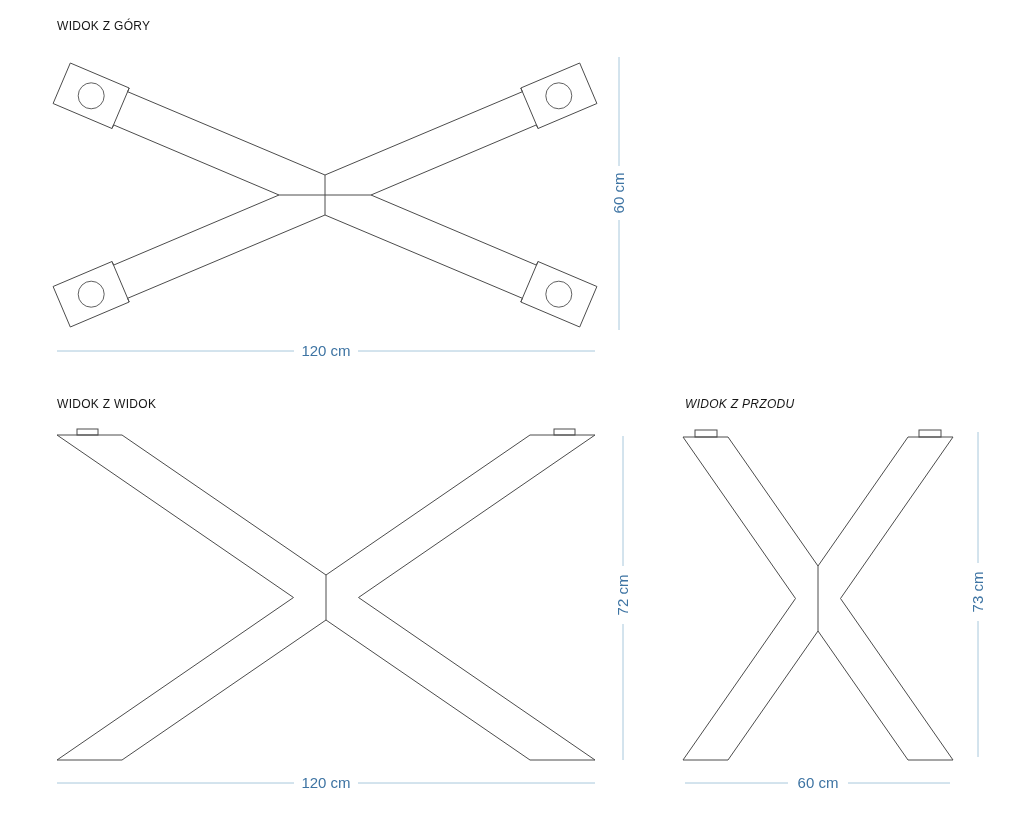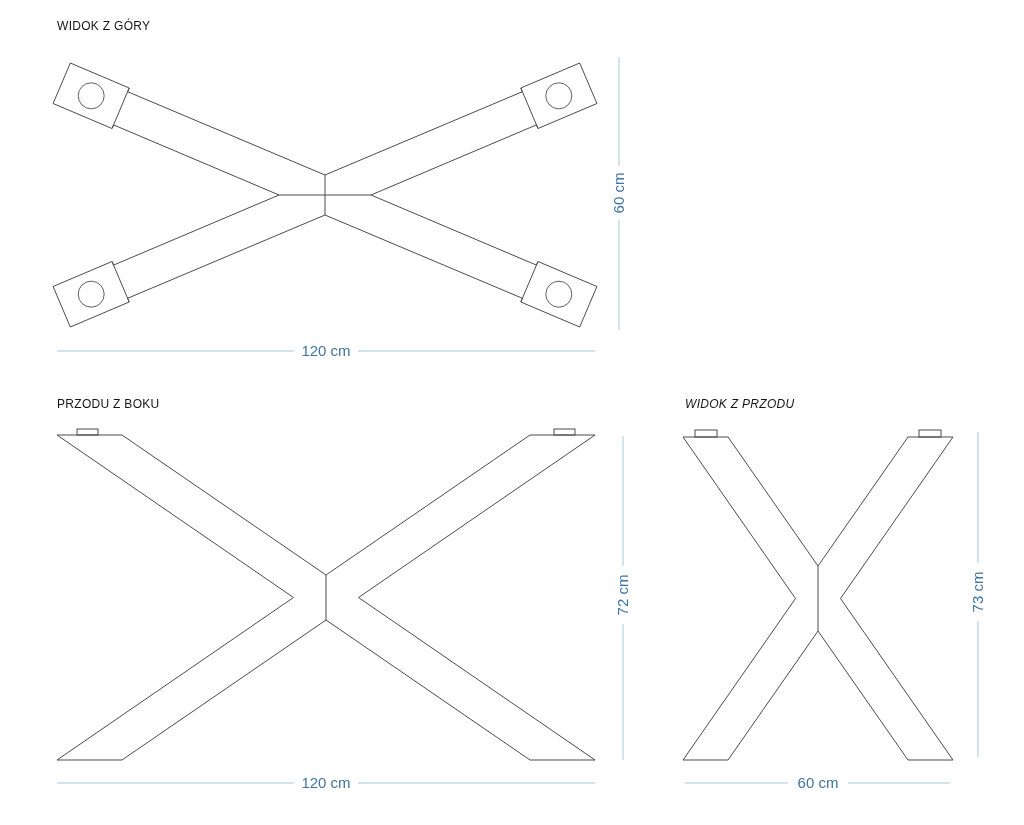--- a/index.html
+++ b/index.html
@@ -55,21 +55,21 @@
     font-family:"Liberation Sans",sans-serif;
     font-size:15px;
   }
 </style>
 </head>
 <body>
 
 <div class="canvas">
 
   <div class="view-title" id="title-top">WIDOK Z GÓRY</div>
-  <div class="view-title" id="title-side">PRZODU Z BOKU</div>
+  <div class="view-title" id="title-side">WIDOK Z WIDOK</div>
   <div class="view-title" id="title-front">WIDOK Z PRZODU</div>
 
   <svg id="svg-top" width="610" height="330" viewBox="40 40 610 330">
 
     <path class="draw" d="
       M70.3 63 L129.2 88 L127.6 91.7 L325 175
       L522.4 91.7 L520.8 88 L579.7 63
       L596.9 103.5 L538 128.5 L536.4 124.9 L371 195
       L536.4 265.1 L538 261.5 L596.9 286.5
       L579.7 327 L520.8 302 L522.4 298.3 L325 215

